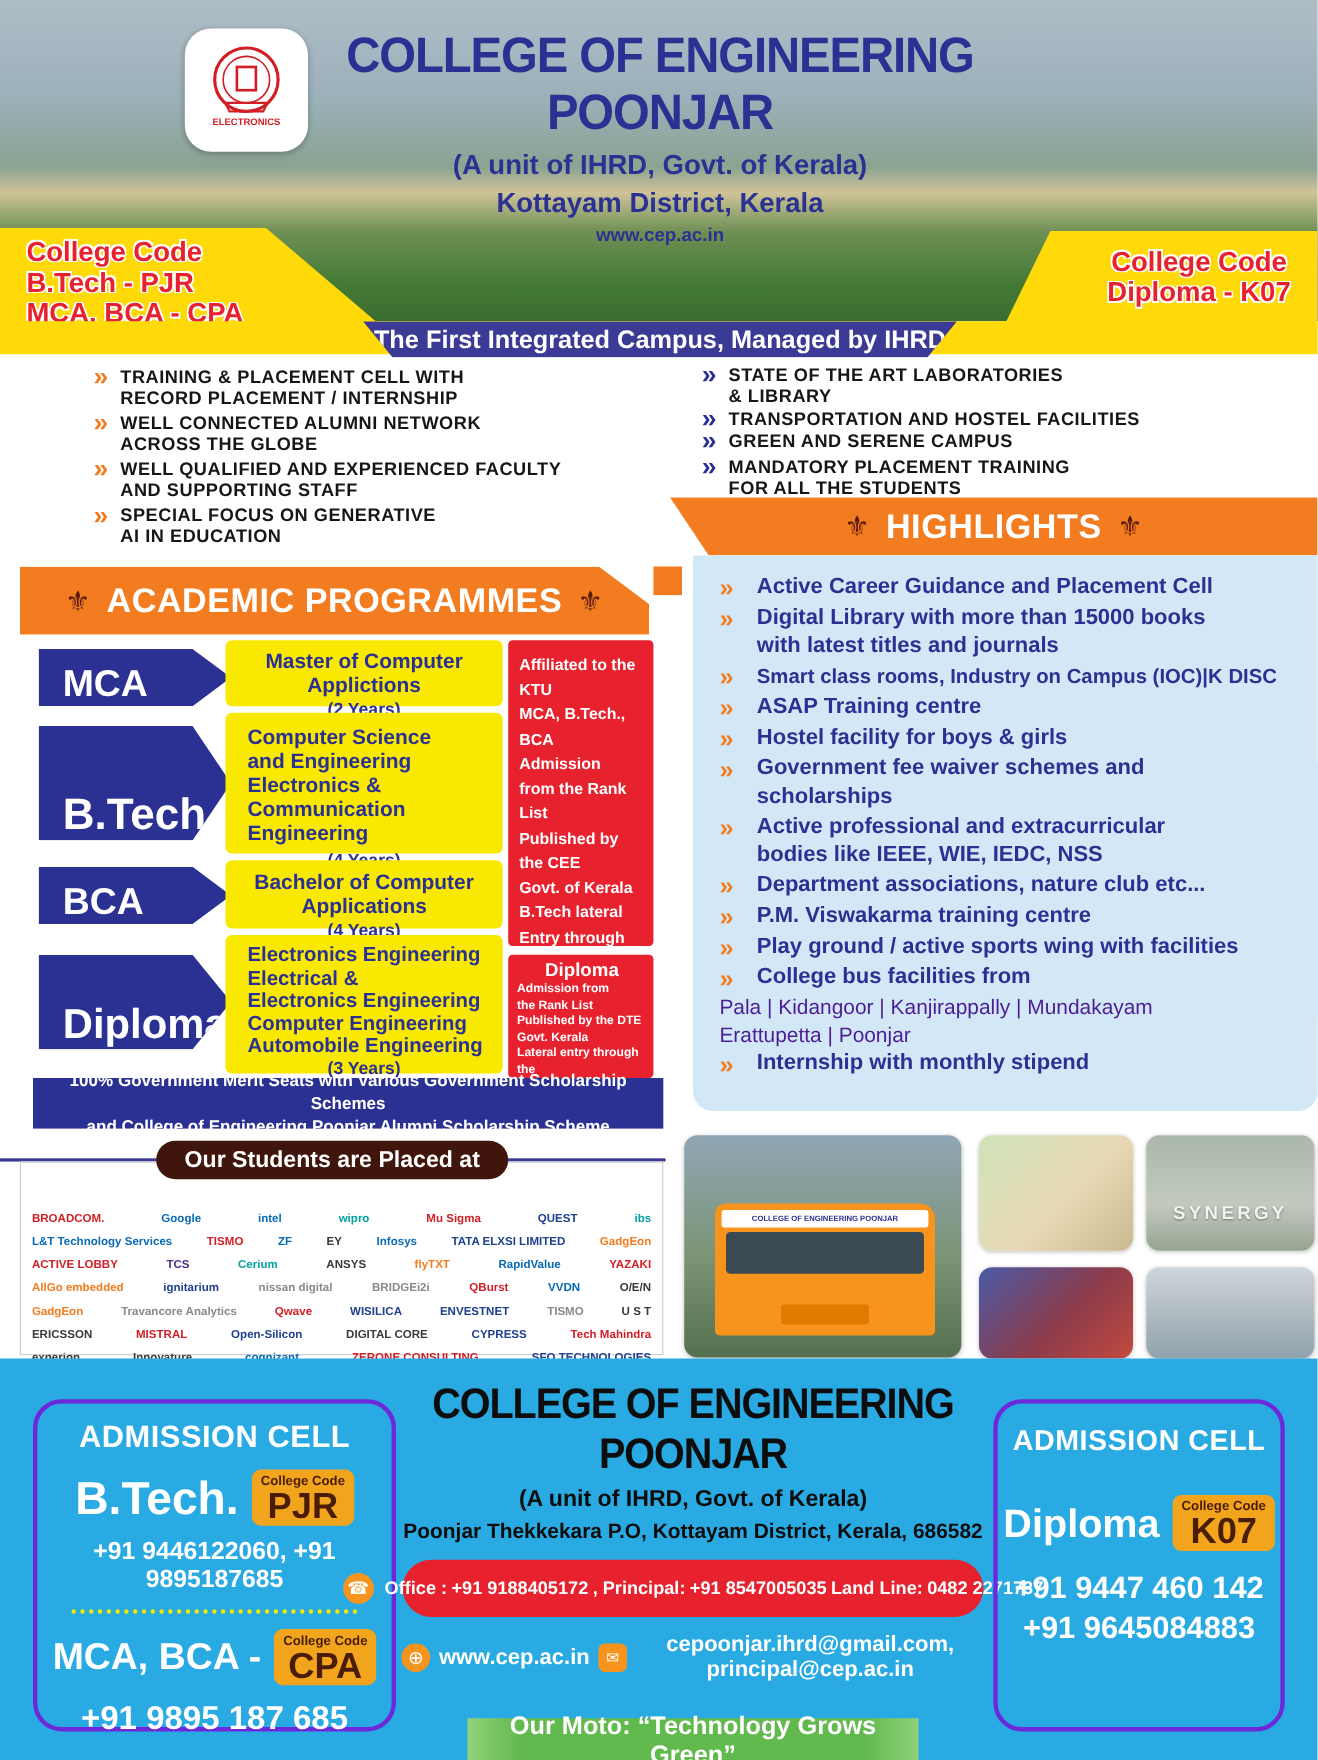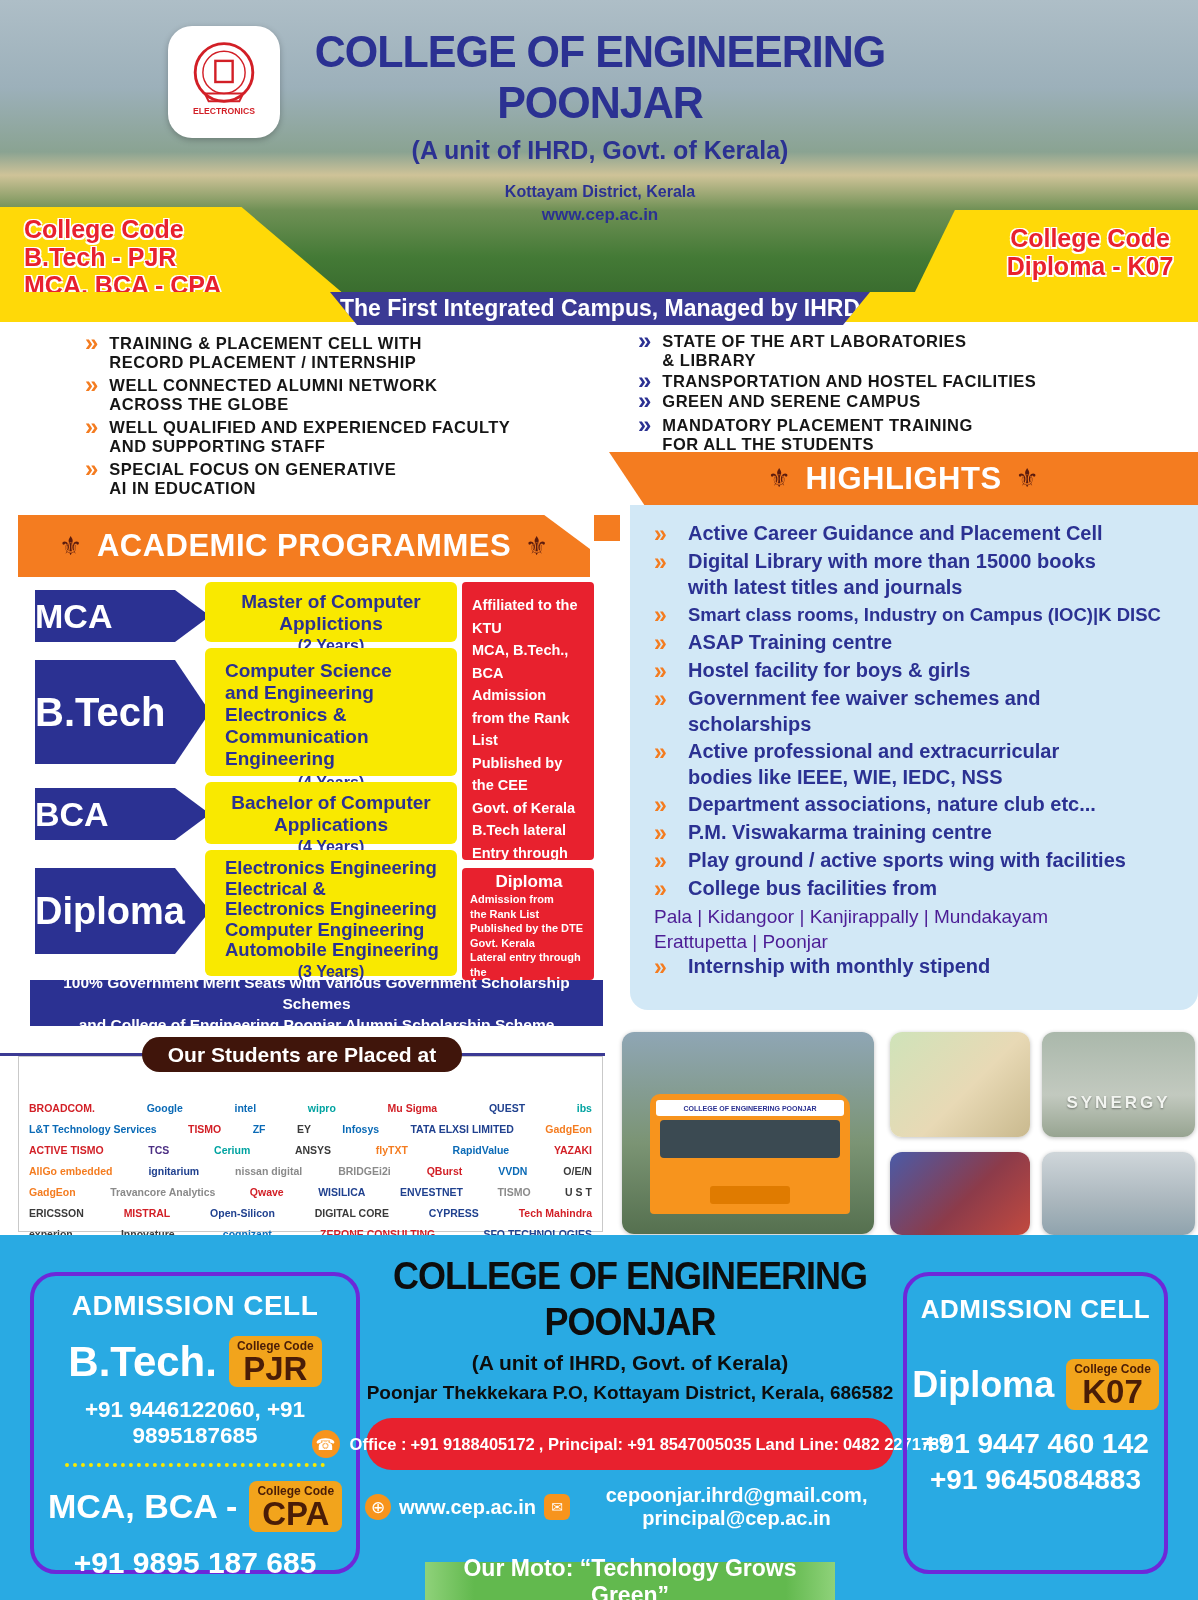--- a/index.html
+++ b/index.html
@@ -8,21 +8,21 @@
   .ml{white-space:pre-line;}
 
   
   .hero{left:0;top:0;width:1198px;height:292px;
     background:linear-gradient(180deg,#aebec7 0%,#9cb0ba 30%,#8aa392 52%,#cfc398 60%,#6f9055 72%,#447a36 88%,#3a6d2f 100%);}
   .hero-logo{left:168px;top:26px;width:112px;height:112px;background:#fff;border-radius:24px;
     display:flex;align-items:center;justify-content:center;box-shadow:0 2px 6px rgba(0,0,0,.25);}
   .hero-title-block{left:250px;top:28px;width:700px;text-align:center;color:#2b3192;}
   .hero-title{font-size:43px;font-weight:900;letter-spacing:-1px;transform:scaleY(1.05);}
   .hero-sub{font-size:25px;font-weight:800;margin-top:10px;}
-  .hero-loc{font-size:16px;font-weight:800;margin-top:18px;}
+  .hero-loc{font-size:25px;font-weight:800;margin-top:6px;}
   .hero-web{font-size:17px;font-weight:700;margin-top:4px;}
   .ribbon{background:#ffd908;}
   .ribbon-l{left:0;top:207px;width:345px;height:88px;clip-path:polygon(0 0,70% 0,100% 100%,0 100%);
     padding:8px 0 0 24px;box-sizing:border-box;}
   .ribbon-r{left:912px;top:210px;width:286px;height:88px;clip-path:polygon(15% 0,100% 0,100% 100%,0 100%);
     padding:14px 0 0 70px;box-sizing:border-box;text-align:center;}
   .ribbon .rl{font-size:25px;font-weight:800;color:#e8212e;line-height:28px;
     text-shadow:-1.5px -1.5px 0 #fff,1.5px -1.5px 0 #fff,-1.5px 1.5px 0 #fff,1.5px 1.5px 0 #fff;}
   .yellow-strip{left:0;top:292px;width:1198px;height:30px;background:#ffd908;}
   .campus-banner{left:330px;top:292px;width:540px;height:33px;background:#3b3a94;
@@ -37,21 +37,21 @@
 
   
   .acad-banner{left:18px;top:515px;width:572px;height:62px;background:#f47c20;
     clip-path:polygon(0 0,92% 0,100% 55%,100% 100%,0 100%);display:flex;align-items:center;justify-content:center;}
   .deco-sq{left:594px;top:515px;width:26px;height:26px;background:#f47c20;}
   .sec-title{color:#fff;font-size:31px;font-weight:900;letter-spacing:.5px;display:flex;align-items:center;gap:14px;}
   .flourish{color:#5b1b0e;font-size:26px;font-weight:400;}
   .hl-banner{left:609px;top:452px;width:589px;height:53px;background:#f47c20;
     clip-path:polygon(0 0,100% 0,100% 100%,6% 100%);display:flex;align-items:center;justify-content:center;}
   .prog-arrow{background:#2b3192;clip-path:polygon(0 0,80% 0,100% 50%,80% 100%,0 100%);
-    display:flex;align-items:center;color:#fff;font-weight:800;box-sizing:border-box;}
+    display:flex;align-items:flex-end;color:#fff;font-weight:800;padding-left:22px;box-sizing:border-box;}
   .prog-box{background:#f9e900;border-radius:6px;color:#2b3192;font-weight:800;box-sizing:border-box;}
   .prog-box .yrs{text-align:center;font-weight:800;}
   .red-box{background:#e8212e;border-radius:4px;color:#fff;box-sizing:border-box;}
   .merit-bar{left:30px;top:980px;width:573px;height:46px;background:#2b3192;display:flex;align-items:center;justify-content:center;}
   .merit-bar div{color:#fff;font-size:15.5px;font-weight:800;text-align:center;line-height:21px;}
 
   
   .hl-panel{left:630px;top:505px;width:568px;height:505px;background:#d2e8f6;border-radius:0 0 18px 18px;
     padding:16px 10px 0 24px;box-sizing:border-box;}
   .hl-item{display:flex;margin-bottom:2px;}
@@ -345,21 +345,21 @@
     <div class="lg-row">
       <span class="lg blue">L&amp;T Technology Services</span>
       <span class="lg red">TISMO</span>
       <span class="lg blue">ZF</span>
       <span class="lg dark">EY</span>
       <span class="lg blue">Infosys</span>
       <span class="lg navy">TATA ELXSI LIMITED</span>
       <span class="lg orange">GadgEon</span>
     </div>
     <div class="lg-row">
-      <span class="lg red">ACTIVE TISMO</span>
+      <span class="lg red">ACTIVE LOBBY</span>
       <span class="lg purple">TCS</span>
       <span class="lg teal">Cerium</span>
       <span class="lg dark">ANSYS</span>
       <span class="lg orange">flyTXT</span>
       <span class="lg blue">RapidValue</span>
       <span class="lg red">YAZAKI</span>
     </div>
     <div class="lg-row">
       <span class="lg orange">AllGo embedded</span>
       <span class="lg navy">ignitarium</span>

